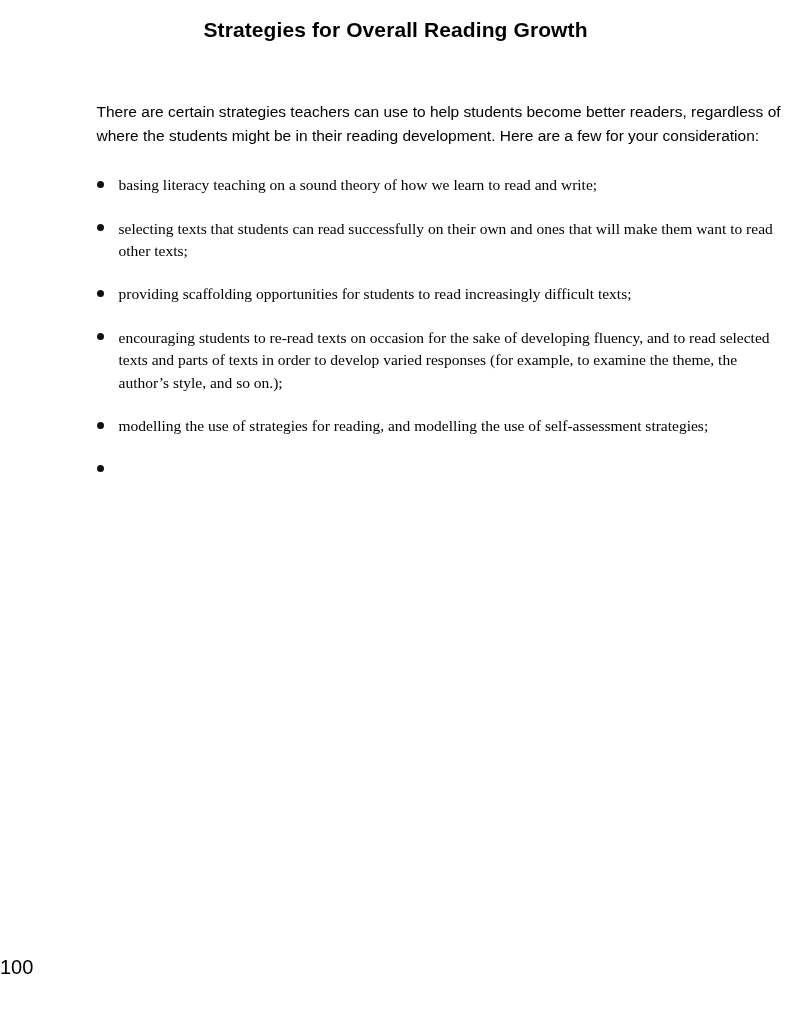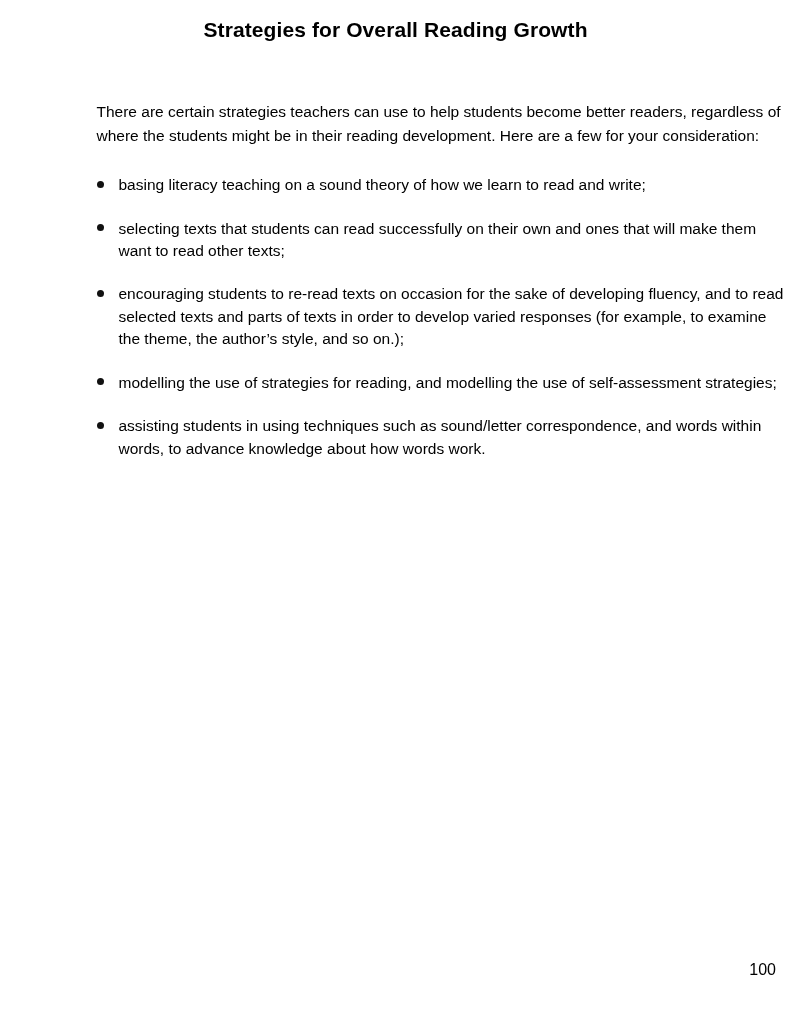--- a/index.html
+++ b/index.html
@@ -42,20 +42,21 @@
     margin-top: 58px;
     margin-bottom: 4px;
     text-align: left;
     width: 692px;
   }
   ul.bullet-list {
     list-style: none;
     margin: 0;
     padding: 0;
     margin-top: 26px;
+    font-family: Liberation Serif, serif;
   }
   ul.bullet-list li {
     position: relative;
     padding-left: 22px;
     margin-bottom: 21px;
     font-size: 15.5px;
     line-height: 1.45;
     width: 672px;
   }
   ul.bullet-list li .dot {
@@ -66,22 +67,22 @@
     height: 7px;
     background: #111111;
     border-radius: 50%;
     display: block;
   }
   .page-number {
     position: absolute;
     bottom: 45px;
     left: 0;
     width: 776px;
-    text-align: right;
-    font-size: 16px;
+    text-align: left;
+    font-size: 20px;
   }
 </style>
 </head>
 <body>
 
 <div class="page">
 
   <h1 class="page-title">Strategies for Overall Reading Growth</h1>
 
   <div class="content">
@@ -92,29 +93,32 @@
       <li>
         <span class="dot"></span>
         <span>basing literacy teaching on a sound theory of how we learn to read and write;</span>
       </li>
       <li>
         <span class="dot"></span>
         <span>selecting texts that students can read successfully on their own and ones that will make them want to read other texts;</span>
       </li>
       <li>
         <span class="dot"></span>
+        <span>providing scaffolding opportunities for students to read increasingly difficult texts;</span>
+      </li>
+      <li>
+        <span class="dot"></span>
         <span>encouraging students to re-read texts on occasion for the sake of developing fluency, and to read selected texts and parts of texts in order to develop varied responses (for example, to examine the theme, the author’s style, and so on.);</span>
       </li>
       <li>
         <span class="dot"></span>
         <span>modelling the use of strategies for reading, and modelling the use of self-assessment strategies;</span>
       </li>
       <li>
         <span class="dot"></span>
-        <span>assisting students in using techniques such as sound/letter correspondence, and words within words, to advance knowledge about how words work.</span>
       </li>
     </ul>
 
   </div>
 
   <div class="page-number">100</div>
 
 </div>
 
 </body></html>

